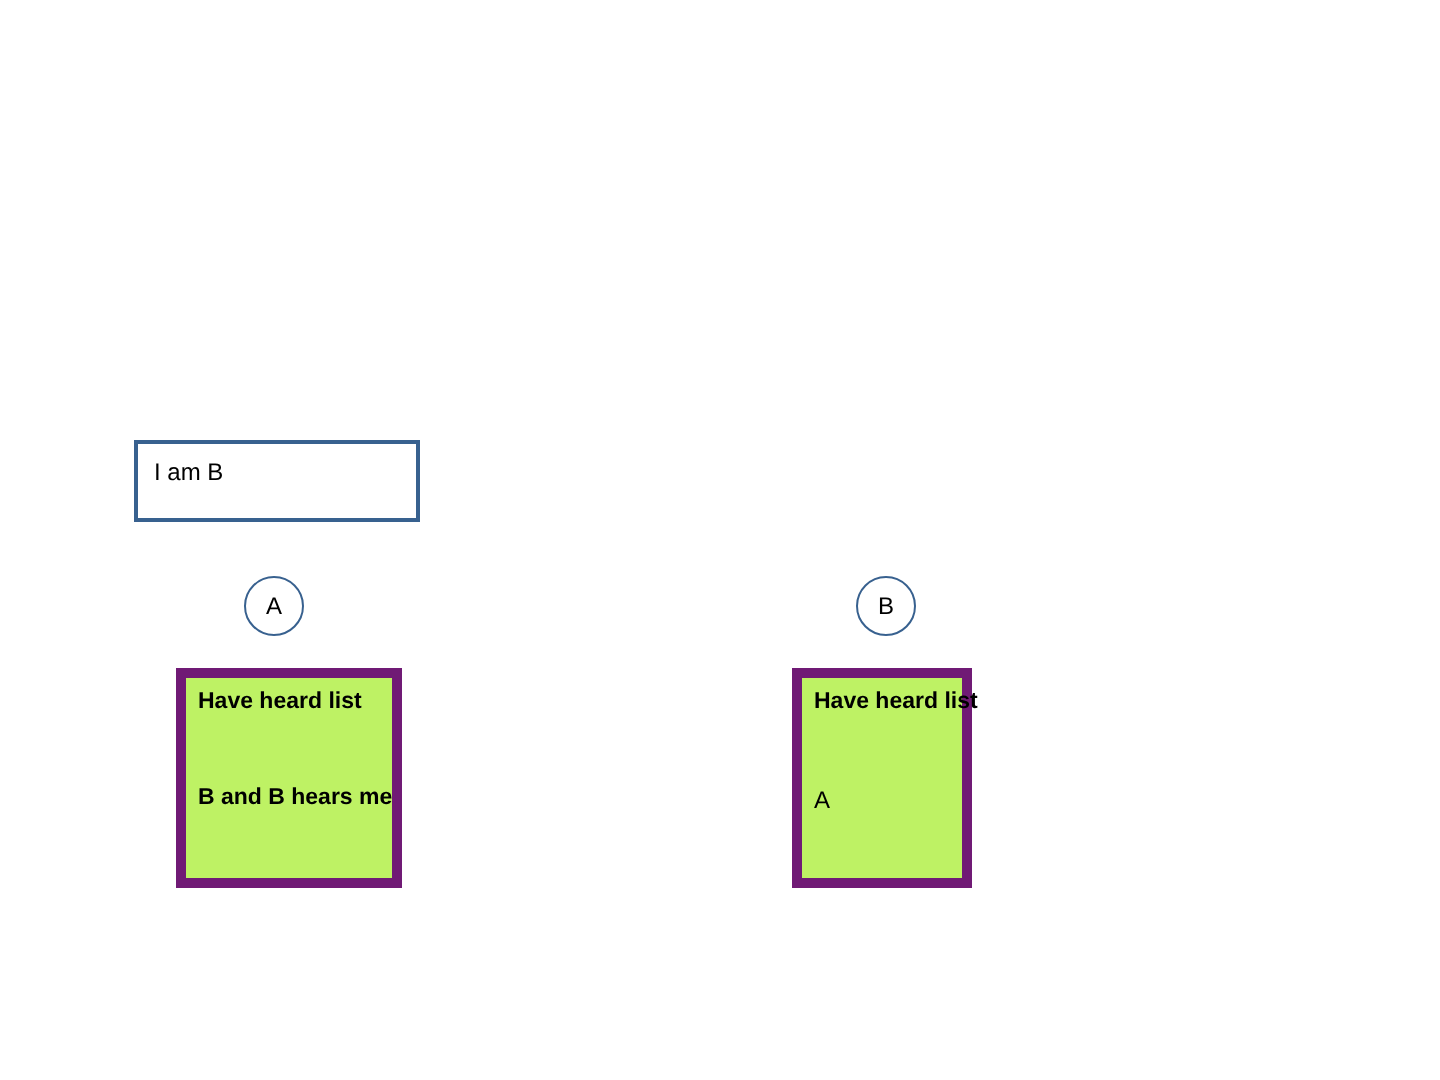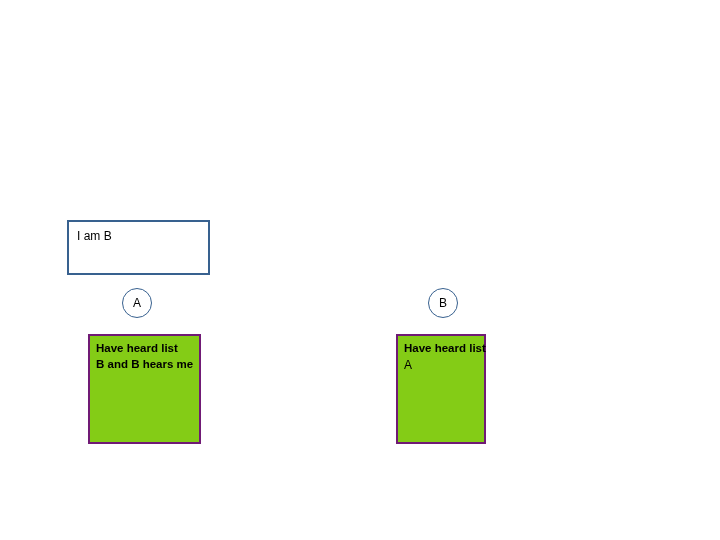--- a/index.html
+++ b/index.html
@@ -42,46 +42,47 @@
   }
   .node-label {
     font-size: 12px;
     color: #000000;
     line-height: 1;
   }
 
   .list-box {
     position: absolute;
     box-sizing: border-box;
-    border: 2px solid #701a75;
-    background: #84cc16;
+    border: 5px solid #701a75;
+    background: #bef264;
     padding: 5px 6px 4px 6px;
   }
   .list-title {
     font-size: 11.5px;
     font-weight: bold;
     line-height: 15px;
     color: #000000;
     white-space: pre;
   }
   .list-item {
     font-size: 11.5px;
     font-weight: bold;
     line-height: 16px;
     color: #000000;
     white-space: pre;
+    margin-top: 32px;
   }
   .list-item.plain {
     font-weight: normal;
     font-size: 12px;
     line-height: 18px;
   }
 
   
-  #msg-box-b      { left: 67px;  top: 220px; width: 143px; height: 55px; }
+  #msg-box-b      { left: 67px;  top: 220px; width: 143px; height: 41px; }
   #node-a         { left: 122px; top: 288px; width: 30px;  height: 30px; }
   #node-b         { left: 428px; top: 288px; width: 30px;  height: 30px; }
   #list-box-a     { left: 88px;  top: 334px; width: 113px; height: 110px; }
   #list-box-b     { left: 396px; top: 334px; width: 90px;  height: 110px; }
 </style>
 </head>
 <body>
 
 <div id="canvas">
 

